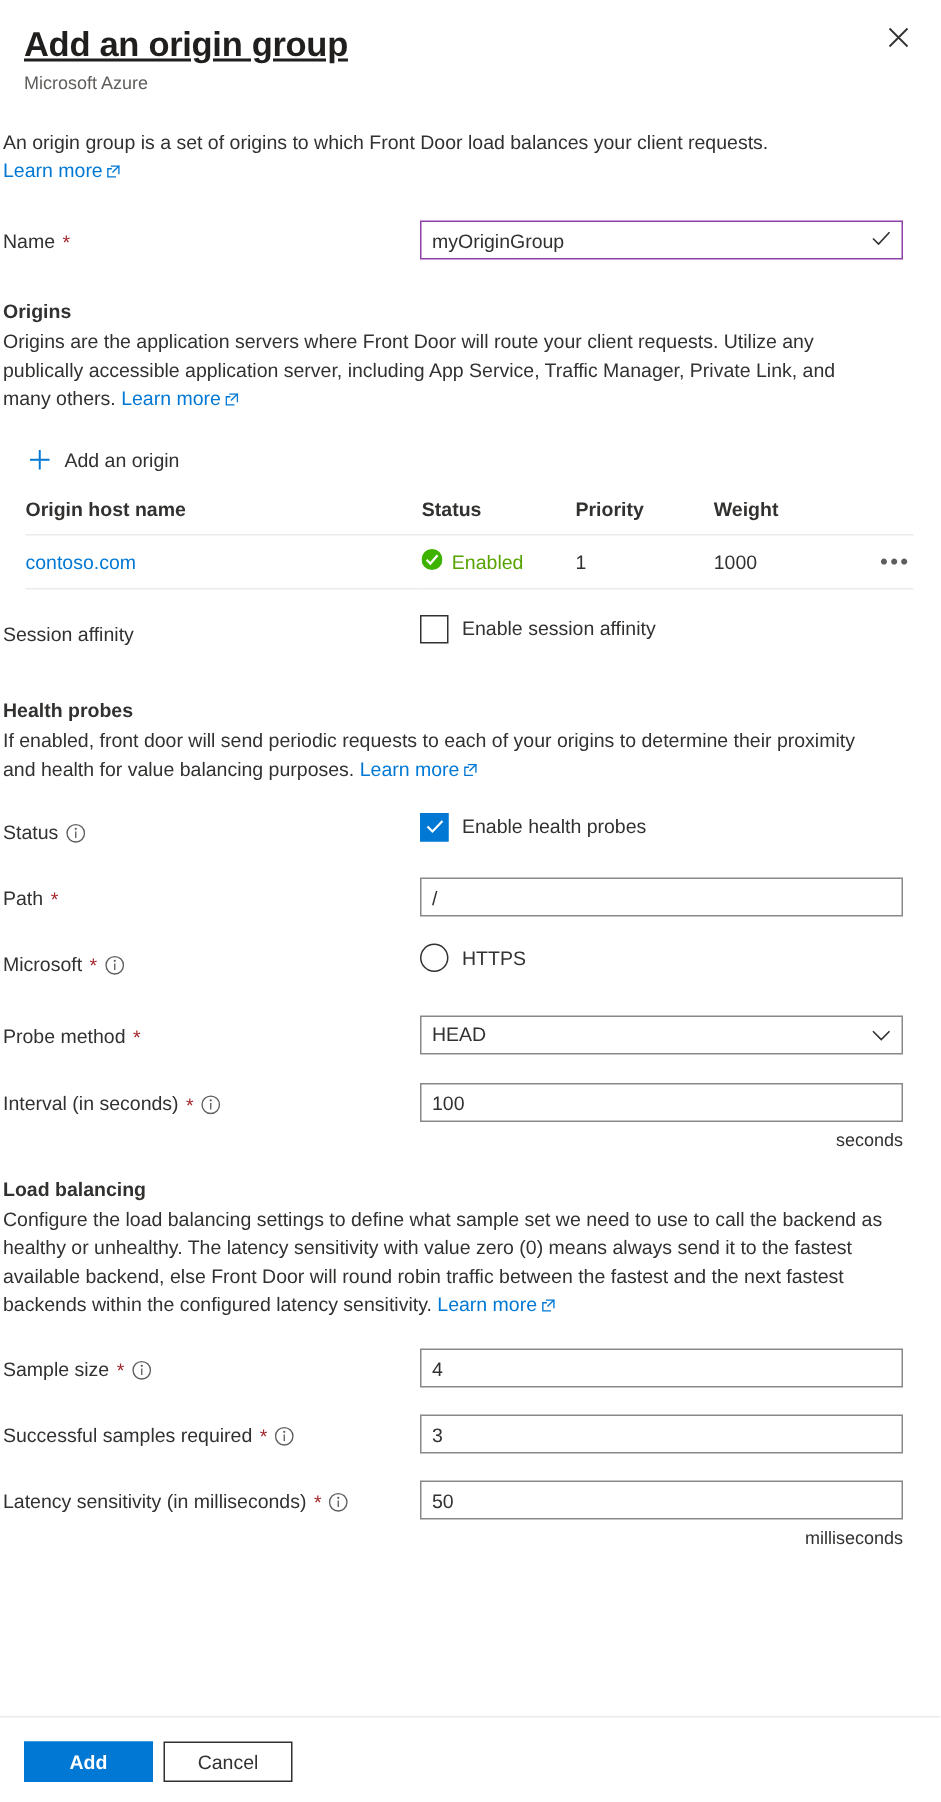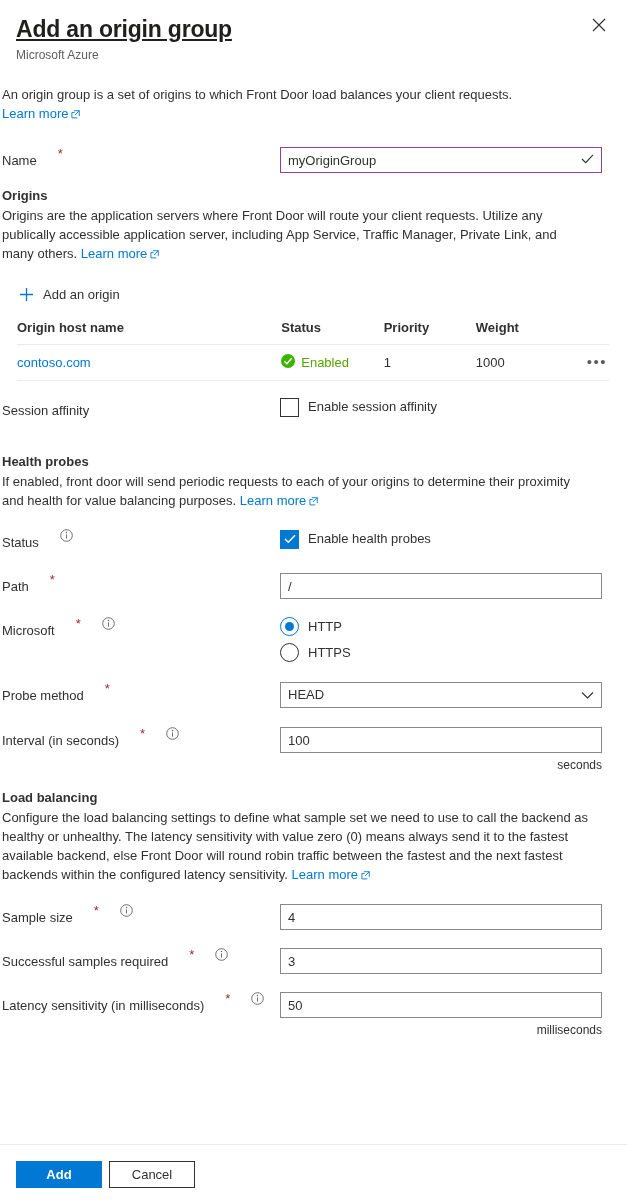--- a/index.html
+++ b/index.html
@@ -88,22 +88,22 @@
     align-items: flex-start;
     margin-top: 13px;
   }
   .row-label {
     width: 278px;
     flex: 0 0 278px;
     font-size: 13px;
     line-height: 28px;
     color: #323130;
     display: flex;
-    align-items: flex-start;
-    gap: 21px;
+    align-items: center;
+    gap: 5px;
   }
   .row-label .lbl-text { white-space: nowrap; }
   .req {
     color: #a4262c;
     font-size: 13px;
     line-height: 1;
   }
   .row-field {
     flex: 1 1 auto;
     min-width: 0;
@@ -388,21 +388,21 @@
           <input class="textfield" type="text" value="myOriginGroup" style="">
           <span class="valid-check">
             <svg width="13" height="11" viewBox="0 0 13 11">
                 <path d="M1 5.5 L4.7 9.2 L12 1.3" stroke="#323130" stroke-width="1.1" fill="none"></path>
               </svg>
           </span>
         </div>
       </div>
     </div>
 
-    <div class="section" style="margin-top:12px;">
+    <div class="section" style="margin-top:24px;">
       <div class="section-title">Origins</div>
       <div class="section-desc">
         <span>Origins are the application servers where Front Door will route your client requests. Utilize any publically accessible application server, including App Service, Traffic Manager, Private Link, and many others.</span>
         <a class="link"><span>Learn more</span><span class="ext-icon"><svg width="9" height="9" viewBox="0 0 10 10">
                 <path d="M3.2 0.8 H9.2 V6.8" stroke="#0078d4" stroke-width="1" fill="none"></path>
                 <path d="M9.2 0.8 L4.4 5.6" stroke="#0078d4" stroke-width="1" fill="none"></path>
                 <path d="M7 8.8 H1 V2.8 H4" stroke="#0078d4" stroke-width="1" fill="none"></path>
               </svg></span></a>
       </div>
     </div>
@@ -523,24 +523,20 @@
           <svg width="13" height="13" viewBox="0 0 13 13">
               <circle cx="6.5" cy="6.5" r="5.8" stroke="#605e5c" stroke-width="0.9" fill="none"></circle>
               <circle cx="6.5" cy="3.5" r="0.75" fill="#605e5c"></circle>
               <path d="M6.5 5.4 V9.6" stroke="#605e5c" stroke-width="0.9"></path>
             </svg>
         </span>
       </div>
       <div class="row-field">
         <div class="radio-group">
           <div class="radio-row">
-            <span class="radio selected"></span>
-            <span class="radio-label">HTTP</span>
-          </div>
-          <div class="radio-row">
             <span class="radio"></span>
             <span class="radio-label">HTTPS</span>
           </div>
         </div>
       </div>
     </div>
 
     <div class="row" style="margin-top:20px;">
       <div class="row-label">
         <span class="lbl-text">Probe method</span>

